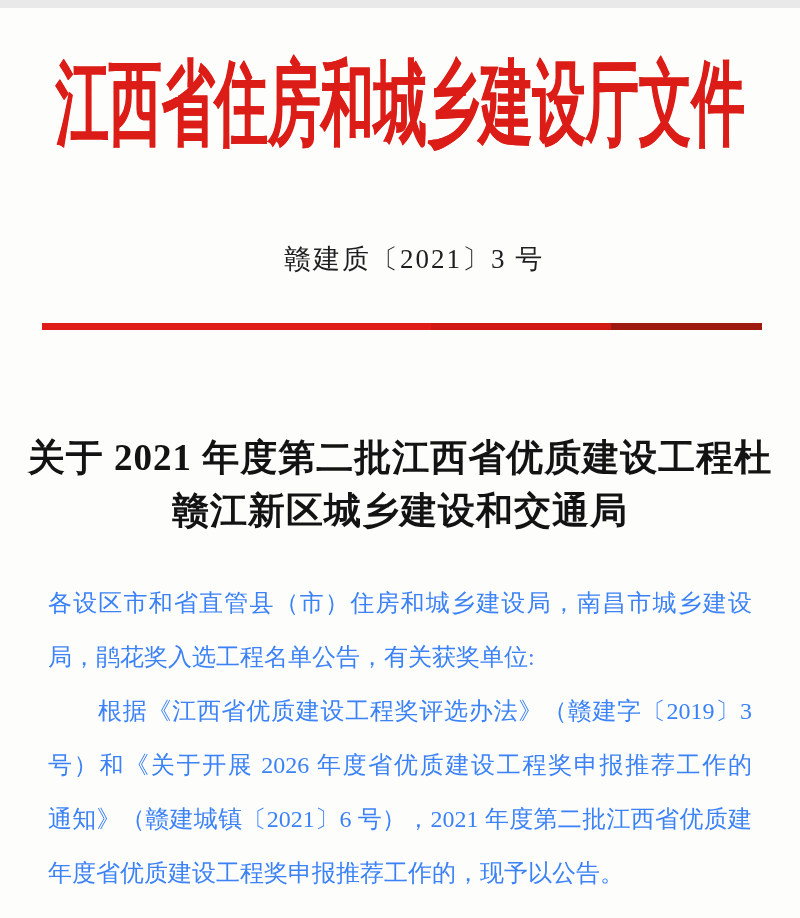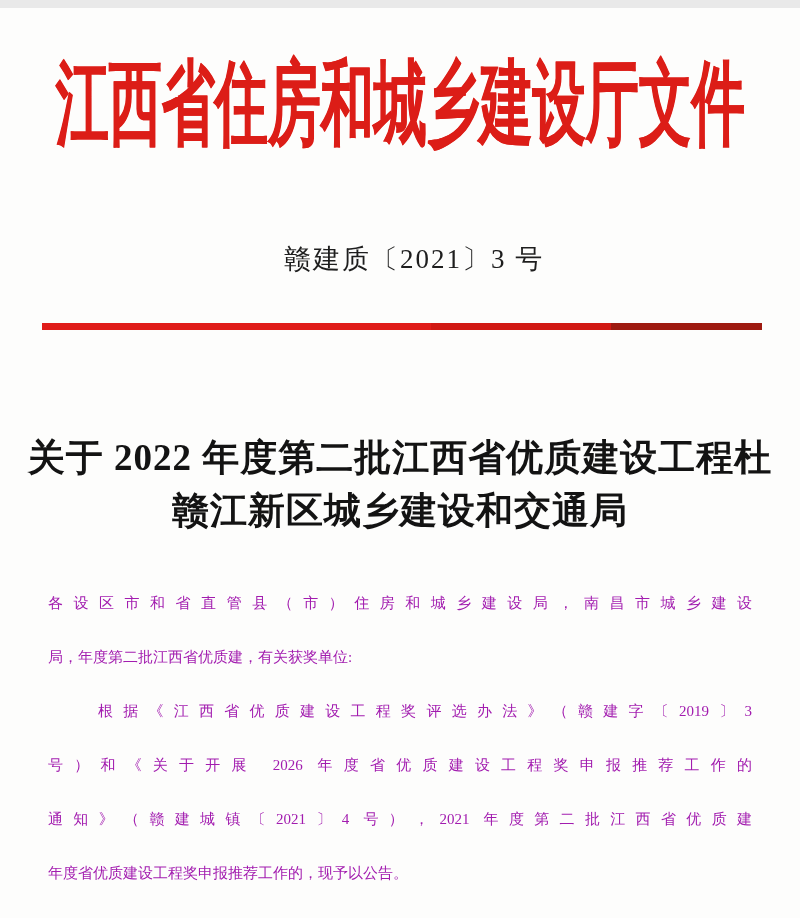--- a/index.html
+++ b/index.html
@@ -72,23 +72,23 @@
     line-height: 53px;
     color: #131313;
     letter-spacing: 1px;
   }
   
   .body {
     position: absolute;
     top: 568px;
     left: 48px;
     width: 704px;
-    font-size: 15px;
+    font-size: 24px;
     line-height: 54px;
-    color: #a21caf;
+    color: #3b82f6;
   }
   .bline {
     text-align: justify;
     text-align-last: justify;
     white-space: nowrap;
   }
   .bline.end {
     text-align-last: left;
   }
   .bline.indent {
@@ -102,26 +102,26 @@
 
   <div class="agency-wrap">
     <div class="agency">江西省住房和城乡建设厅文件</div>
   </div>
 
   <div class="docnum">赣建质〔2021〕3 号</div>
 
   <div class="redline"></div>
 
   <div class="title">
-    <div>关于 2022 年度第二批江西省优质建设工程杜</div>
+    <div>关于 2021 年度第二批江西省优质建设工程杜</div>
     <div>赣江新区城乡建设和交通局</div>
   </div>
 
   <div class="body">
     <div class="bline">各设区市和省直管县（市）住房和城乡建设局，南昌市城乡建设</div>
-    <div class="bline end">局，年度第二批江西省优质建，有关获奖单位:</div>
+    <div class="bline end">局，鹃花奖入选工程名单公告，有关获奖单位:</div>
     <div class="bline indent">根据《江西省优质建设工程奖评选办法》（赣建字〔2019〕3</div>
     <div class="bline">号）和《关于开展 2026 年度省优质建设工程奖申报推荐工作的</div>
-    <div class="bline">通知》（赣建城镇〔2021〕4 号），2021 年度第二批江西省优质建</div>
+    <div class="bline">通知》（赣建城镇〔2021〕6 号），2021 年度第二批江西省优质建</div>
     <div class="bline end">年度省优质建设工程奖申报推荐工作的，现予以公告。</div>
   </div>
 
 </div>
 
 </body></html>

